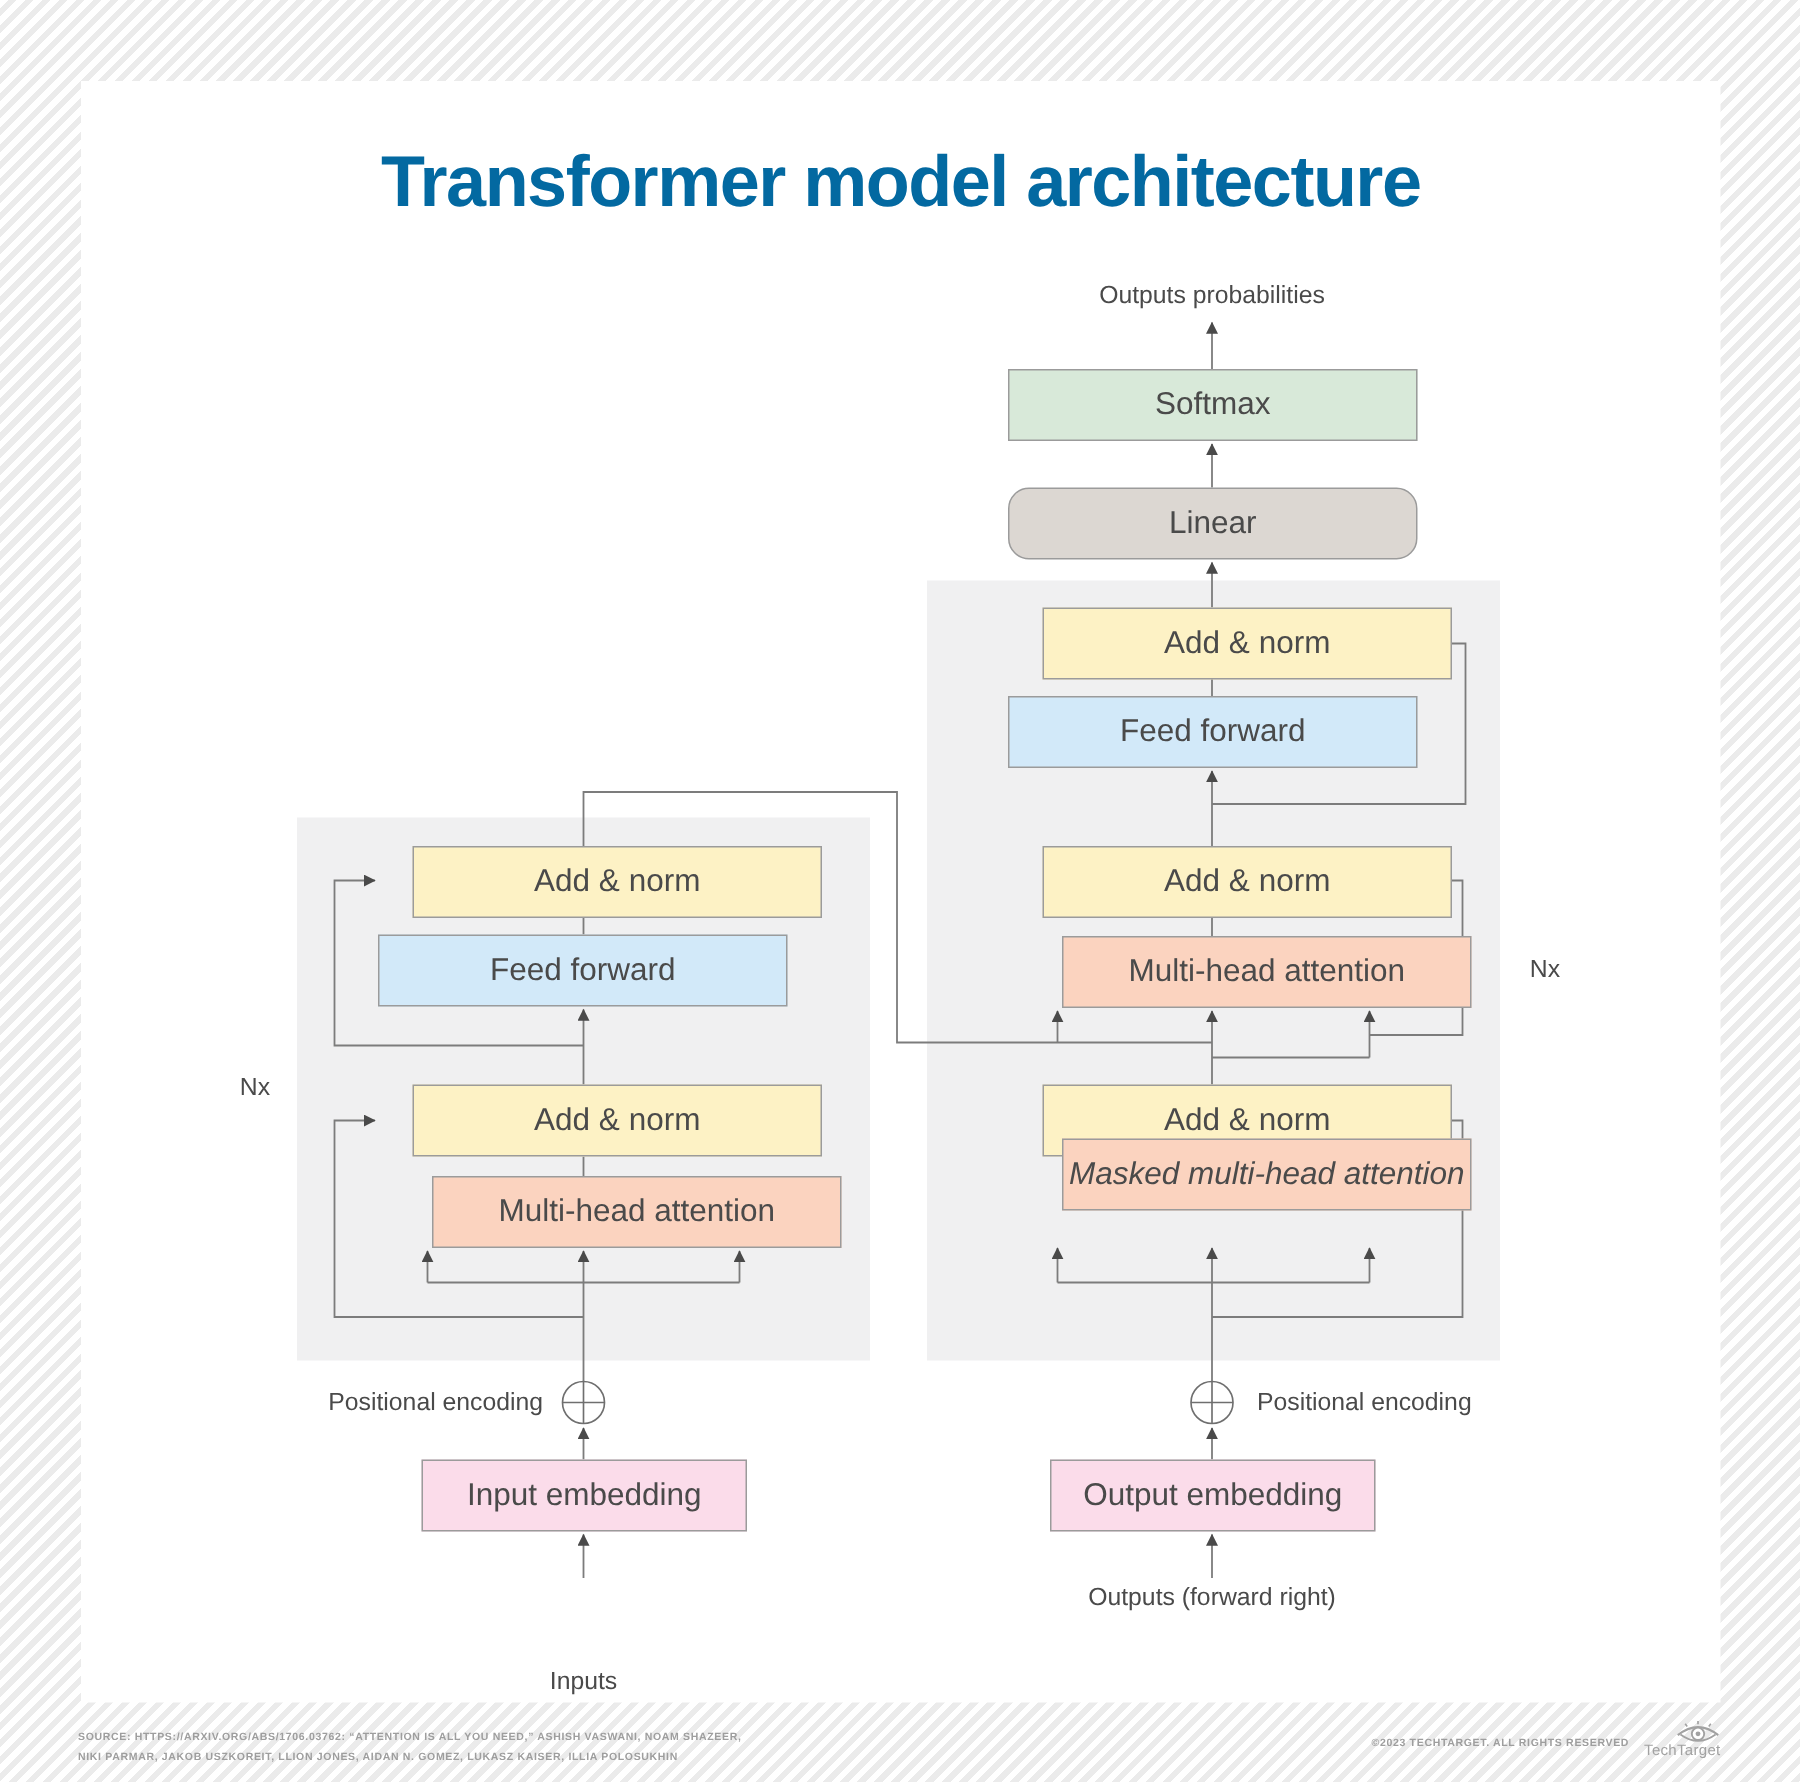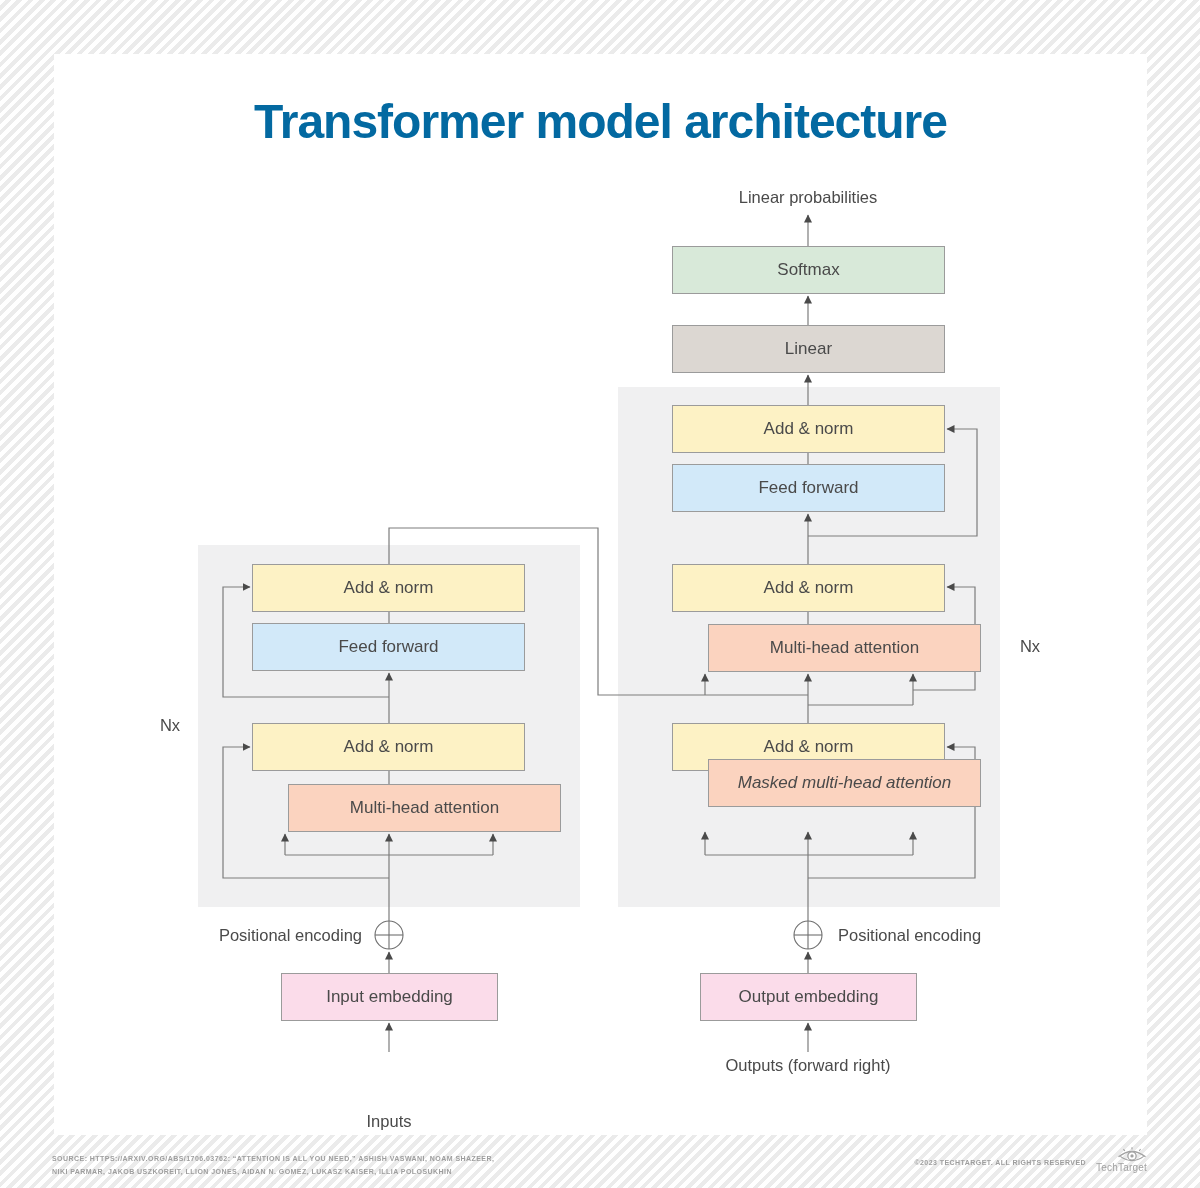--- a/index.html
+++ b/index.html
@@ -16,25 +16,25 @@
     position:absolute;left:0;top:42px;width:100%;
     text-align:center;font-size:48px;line-height:52px;font-weight:bold;
     letter-spacing:-1px;color:#0369a1;
   }
   .panel{position:absolute;background:#f0f0f1;}
   .panel.encoder{left:198px;top:545px;width:382px;height:362px;}
   .panel.decoder{left:618px;top:387px;width:382px;height:520px;}
   .box{
     position:absolute;box-sizing:border-box;width:273px;height:48px;
     border:1px solid #9b9b9b;display:flex;align-items:center;justify-content:center;
-    font-size:17px;color:#4a4a4a;
+    font-size:21px;color:#4a4a4a;
   }
   .box.green{background:#d8e9d9;}
-  .box.gray{background:#dcd7d2;}
-  .box.yellow{background:#fdf2c5;}
+  .box.gray{background:#dcd7d2;border-radius:14px;}
+  .box.yellow{background:#fdf2c5;margin-left:23px;}
   .box.blue{background:#d2e9f9;}
   .box.salmon{background:#fbd3bf;margin-left:36px;}
   .box.pink{background:#fbdcea;width:217px;}
   .lbl{position:absolute;font-size:16.5px;color:#4a4a4a;white-space:nowrap;}
   .lbl.center{text-align:center;}
   .lbl.right{text-align:right;}
   svg.wires{position:absolute;left:0;top:0;z-index:3;}
   .layer-boxes{position:absolute;left:0;top:0;width:1200px;height:1188px;z-index:4;}
   .layer-panels{position:absolute;left:0;top:0;width:1200px;height:1188px;z-index:1;}
   .footer-src{
@@ -115,21 +115,21 @@
     </g>
     <g stroke="#6f6f6f" stroke-width="1.1">
       <circle cx="808" cy="935" r="14" fill="#ffffff"></circle>
       <line x1="794" y1="935" x2="822" y2="935"></line>
       <line x1="808" y1="921" x2="808" y2="949"></line>
     </g>
   </svg>
 
   <div class="layer-boxes">
 
-    <div class="lbl center" style="left:658px;top:188px;width:300px;">Linear probabilities</div>
+    <div class="lbl center" style="left:658px;top:188px;width:300px;">Outputs probabilities</div>
     <div class="box green" style="left:672px;top:246px;">Softmax</div>
     <div class="box gray" style="left:672px;top:325px;">Linear</div>
 
     <div class="box yellow" style="left:672px;top:405px;">Add &amp; norm</div>
     <div class="box blue" style="left:672px;top:464px;">Feed forward</div>
     <div class="box yellow" style="left:672px;top:564px;">Add &amp; norm</div>
     <div class="box salmon" style="left:672px;top:624px;">Multi-head attention</div>
     <div class="box yellow" style="left:672px;top:723px;">Add &amp; norm</div>
     <div class="box salmon" style="left:672px;top:759px;font-style:italic;">Masked multi-head attention</div>
 

